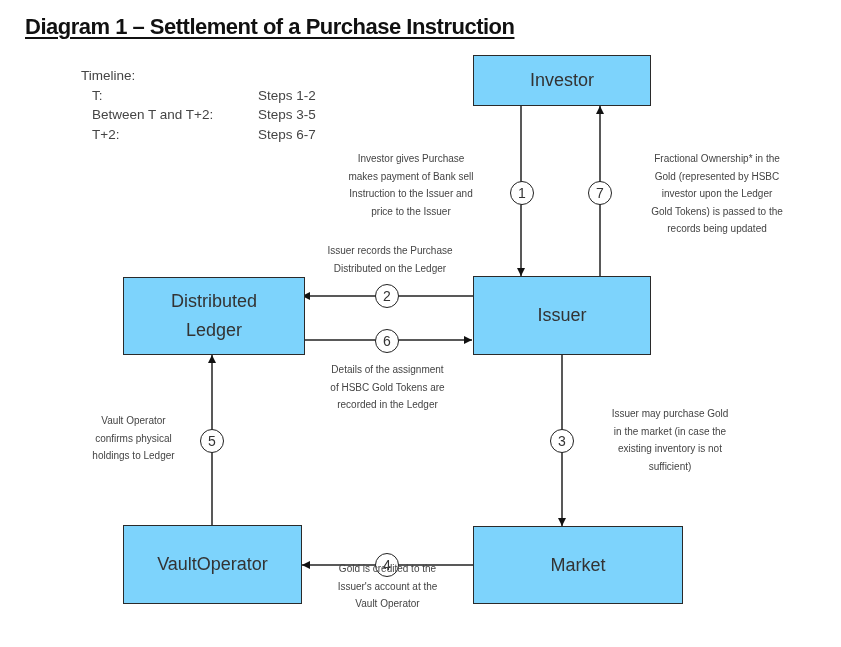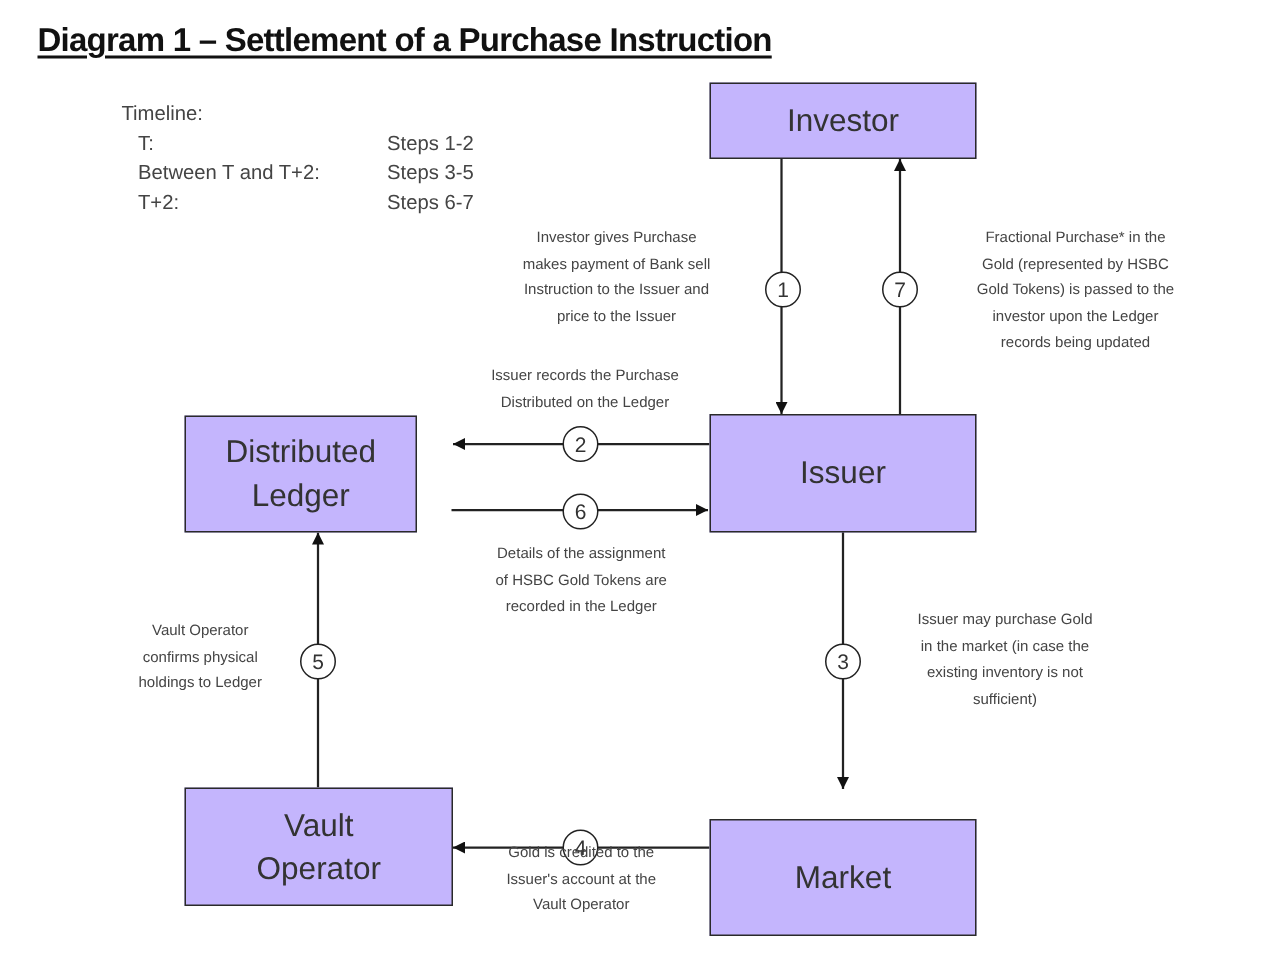--- a/index.html
+++ b/index.html
@@ -5,23 +5,23 @@
   html, body { margin: 0; padding: 0; background: #ffffff; }
   body { width: 841px; height: 647px; position: relative; overflow: hidden;
          font-family: "Liberation Sans", sans-serif; color: #3a3a3a; }
   .title { position: absolute; left: 25px; top: 14px; font-size: 22px; font-weight: bold;
            color: #111; text-decoration: underline; text-underline-offset: 3px; letter-spacing: -0.5px;
            white-space: nowrap; }
   .timeline { position: absolute; left: 44px; top: 66px; font-size: 13.5px; color: #444; line-height: 19.5px; margin-left: 37px; }
   .timeline .row { position: relative; height: 19.5px; white-space: nowrap; }
   .timeline .lbl { position: absolute; left: 11px; }
   .timeline .val { position: absolute; left: 177px; }
-  .box { position: absolute; border: 1.5px solid #2a2a2a; background: #c4b5fd; box-sizing: border-box;
+  .box { position: absolute; border: 1.5px solid #2a2a2a; background: #7dd3fc; box-sizing: border-box;
          display: flex; align-items: center; justify-content: center; text-align: center;
-         font-size: 21px; color: #333; line-height: 29px; }
+         font-size: 18px; color: #333; line-height: 29px; }
   .note { position: absolute; font-size: 10px; color: #444; text-align: center; line-height: 17.5px; }
   svg.lines { position: absolute; left: 0; top: 0; }
   .circ-num { position: absolute; width: 24px; height: 24px; border: 1.5px solid #222; border-radius: 50%;
               background: #fff; box-sizing: border-box; display: flex; align-items: center; justify-content: center;
               font-size: 14px; color: #333; }
 </style>
 </head>
 <body>
 
 <div class="title">Diagram 1 – Settlement of a Purchase Instruction</div>
@@ -63,51 +63,51 @@
 
   <line x1="212" y1="525" x2="212" y2="355" stroke="#222" stroke-width="1.5" marker-end="url(#ah)"></line>
 </svg>
 
 <div class="box" style="left:473px; top:55px; width:178px; height:51px;">
   <span>Investor</span>
 </div>
 <div class="box" style="left:473px; top:276px; width:178px; height:79px;">
   <span>Issuer</span>
 </div>
-<div class="box" style="left:123px; top:277px; width:155px; height:78px; flex-direction:column;">
+<div class="box" style="left:123px; top:277px; width:182px; height:78px; flex-direction:column;">
   <span>Distributed</span>
   <span>Ledger</span>
 </div>
-<div class="box" style="left:123px; top:525px; width:179px; height:79px; flex-direction:column;">
+<div class="box" style="left:123px; top:525px; width:179px; height:79px; flex-direction:row;">
   <span>Vault</span>
   <span>Operator</span>
 </div>
-<div class="box" style="left:473px; top:526px; width:178px; height:78px;margin-top:20px;">
+<div class="box" style="left:473px; top:526px; width:210px; height:78px;">
   <span>Market</span>
 </div>
 
 <div class="circ-num" style="left:510px; top:181px;">1</div>
 <div class="circ-num" style="left:588px; top:181px;">7</div>
 <div class="circ-num" style="left:375px; top:284px;">2</div>
 <div class="circ-num" style="left:375px; top:329px;">6</div>
 <div class="circ-num" style="left:200px; top:429px;">5</div>
 <div class="circ-num" style="left:550px; top:429px;">3</div>
 <div class="circ-num" style="left:375px; top:553px;">4</div>
 
 <div class="note" style="left:318px; top:150px; width:186px;">
   <div>Investor gives Purchase</div>
   <div>makes payment of Bank sell</div>
   <div>Instruction to the Issuer and</div>
   <div>price to the Issuer</div>
 </div>
 <div class="note" style="left:612px; top:150px; width:210px;">
-  <div>Fractional Purchase* in the</div>
+  <div>Fractional Ownership* in the</div>
   <div>Gold (represented by HSBC</div>
+  <div>investor upon the Ledger</div>
   <div>Gold Tokens) is passed to the</div>
-  <div>investor upon the Ledger</div>
   <div>records being updated</div>
 </div>
 <div class="note" style="left:290px; top:242px; width:200px;">
   <div>Issuer records the Purchase</div>
   <div>Distributed on the Ledger</div>
 </div>
 <div class="note" style="left:290px; top:361px; width:195px;">
   <div>Details of the assignment</div>
   <div>of HSBC Gold Tokens are</div>
   <div>recorded in the Ledger</div>

